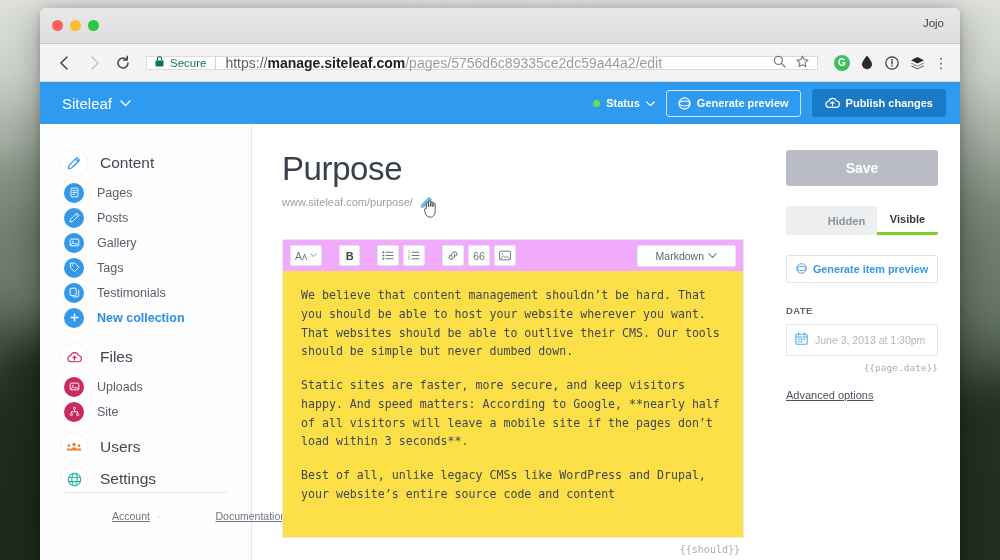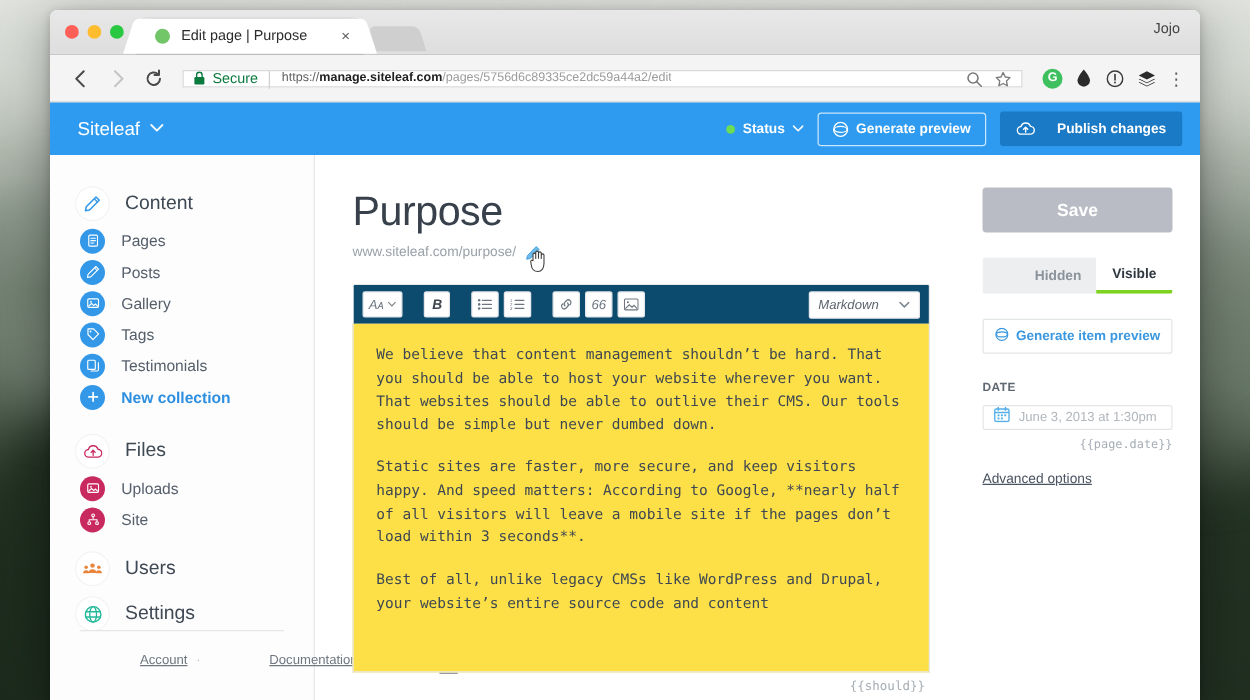--- a/index.html
+++ b/index.html
@@ -108,26 +108,26 @@
     gap: 3px;
   }
   .navbtn {
     width: 26px; height: 26px; display: flex; align-items: center; justify-content: center;
     color: #4a4a4a; font-size: 16px; cursor: pointer;
   }
   .navbtn.disabled { color: #bdbdbd; }
   .omnibox {
     flex: 1; height: 14px; margin: 0 7px;
     background: #ffffff; border: 1px solid #dadada; border-radius: 0;
-    display: flex; align-items: flex-start; padding: 0 8px; gap: 6px;
+    display: flex; align-items: center; padding: 0 8px; gap: 6px;
   }
   .lock { color: #0b7a3e; font-size: 10px; }
   .secure-word { font-size: 11.5px; color: #0b7a3e; }
   .url-sep { width:1px; height: 14px; background: #d0d0d0; margin: 0 3px; }
-  .url-text { font-size: 10px; color: #9b9b9b; white-space: nowrap; overflow: hidden; }
+  .url-text { font-size: 14px; color: #9b9b9b; white-space: nowrap; overflow: hidden; }
   .url-text b { color: #212121; font-weight: 700; }
   .url-text .proto { color: #5f5f5f; font-weight: 400; }
   .omni-icon { margin-left: auto; color: #7a7a7a; font-size: 12px; display:flex; gap:10px; align-items:center;}
   .ext-icons { display: flex; align-items: center; gap: 9px; margin-left: 6px; }
   .ext { width: 16px; height: 16px; display: flex; align-items: center; justify-content: center; }
   .ext-g { background: #3ec05f; border-radius: 50%; color: #fff; font-size: 10px; font-weight: 700; }
   .kebab { color: #5a5a5a; font-size: 14px; letter-spacing: 0; line-height: 6px; }
 
   
   .app { flex: 1; display: flex; flex-direction: column; min-height: 0; }
@@ -148,32 +148,32 @@
   .status-dot { width: 7px; height: 7px; border-radius: 50%; background: #6ddc55; }
   .btn-outline {
     border: 1px solid rgba(255,255,255,0.75); border-radius: 3px;
     color: #fff; font-size: 11px; font-weight: 700;
     padding: 6px 11px; display: flex; align-items: center; gap: 6px; cursor: pointer;
     background: transparent;
   }
   .btn-solid {
     background: rgba(10,92,160,0.52); border: 1px solid rgba(255,255,255,0.0);
     border-radius: 3px; color: #fff; font-size: 11px; font-weight: 700;
-    padding: 7px 12px; display: flex; align-items: center; gap: 18px; cursor: pointer; justify-content: center;
+    padding: 7px 12px; display: flex; align-items: center; gap: 6px; cursor: pointer; justify-content: center;
   }
   .btn-outline svg, .btn-solid svg { display:block; }
 
   .body { flex: 1; display: flex; min-height: 0; background: #ffffff; }
 
   
   .nav {
     width: 212px; flex: 0 0 212px;
     background: #fdfdfd;
     border-right: 1px solid #e8e8e8;
-    padding: 22px 0 4px 0;
+    padding: 22px 0 16px 0;
     display: flex; flex-direction: column;
   }
   .nav-group { margin-bottom: 4px; }
   .nav-item {
     display: flex; align-items: center; gap: 13px;
     padding: 0 0 0 24px; height: 25px; cursor: pointer;
   }
   .nav-item.head { height: 34px; }
   .ic {
     width: 20px; height: 20px; border-radius: 50%;
@@ -201,40 +201,39 @@
   .main { flex: 1; padding: 26px 30px 0 30px; min-width: 0; display: flex; flex-direction: column;}
   .page-title { font-size: 33px; font-weight: 400; color: #37404b; letter-spacing: -0.4px; }
   .slug-row { display: flex; align-items: center; gap: 7px; margin-top: 7px; position: relative;}
   .slug { font-size: 11px; color: #9aa1a9; }
   .slug-edit { width: 14px; height: 14px; display:flex; align-items:center; justify-content:center;}
   .cursor-hand {
     position: absolute; left: 142px; top: 5px; width: 15px; height: 18px;
   }
 
   .toolbar {
-    margin-top: 18px;
+    margin-top: 30px;
     border: 1px solid #e6e8ea; border-bottom: none;
-    background: #0c4a6e;
+    background: #f0abfc;
     height: 32px; display: flex; align-items: center; padding: 0 7px; gap: 4px;
     border-radius: 2px 2px 0 0;
-    font-style: italic;
   }
   .tb {
     height: 21px; min-width: 21px; padding: 0 4px;
     border: 1px solid #e4e6e9; border-radius: 2px; background: #fff;
     display: flex; align-items: center; justify-content: center; gap: 3px;
     color: #6d7680; font-size: 10.5px; cursor: pointer;
   }
   .tb.bold { font-weight: 700; color: #3d454e; font-size: 11px; }
   .tb-gap { width: 9px; }
   .tb-sel {
     margin-left: auto; height: 22px; min-width: 78px;
     border: 1px solid #e4e6e9; border-radius: 2px; background: #fff;
     display: flex; align-items: center; 
-    padding: 0 7px; font-size: 10.5px; color: #5c646e; cursor: pointer; gap: 16px;
+    padding: 0 18px; font-size: 10.5px; color: #5c646e; cursor: pointer; gap: 4px;
   }
 
   .editor {
     flex: 1;
     background: #fde047;
     border: 1px solid #e6e8ea; border-top: none;
     padding: 15px 18px 8px 18px;
     font-family: "DejaVu Sans Mono", monospace;
     font-size: 11.6px; line-height: 1.62;
     color: #3f4852;
@@ -271,21 +270,21 @@
     width: 100%; margin-top: 20px; height: 28px;
     border: 1px solid #e2e5e8; border-radius: 2px; background: #fff;
     color: #3b98e0; font-size: 10.8px; font-weight: 700;
     display: flex; align-items: center; justify-content: center; gap: 6px; cursor: pointer;
   }
   .field-label {
     margin-top: 22px; font-size: 9.5px; font-weight: 700; letter-spacing: .4px;
     color: #5f6871;
   }
   .date-input {
-    margin-top: 8px; height: 20px; width: 100%;
+    margin-top: 8px; height: 32px; width: 100%;
     border: 1px solid #e3e6e9; border-radius: 2px; background: #fff;
     display: flex; align-items: center; gap: 7px; padding: 0 8px; cursor: text;
   }
   .date-ph { font-size: 10.5px; color: #b1b7bd; }
   .tag-right {
     text-align: right; font-family: "DejaVu Sans Mono", monospace;
     font-size: 9.5px; color: #a6adb4; margin-top: 6px;
   }
   .adv-link {
     margin-top: 16px; font-size: 11px; color: #4a5361;
@@ -304,28 +303,20 @@
   <div class="blob b6"></div>
 </div>
 
 <div id="window">
 
   <div class="titlebar">
     <div class="traffic">
       <div class="dot red"></div>
       <div class="dot yellow"></div>
       <div class="dot green"></div>
-    </div>
-    <div class="tabs">
-      <div class="tab">
-        <span class="favicon"></span>
-        <span class="tab-title">Edit page | Purpose</span>
-        <span class="tab-close">×</span>
-      </div>
-      <div class="tab-ghost"></div>
     </div>
     <div class="user-label">Jojo</div>
   </div>
 
   <div class="urlbar">
     <div class="navbtn">
       <svg width="16" height="16" viewBox="0 0 16 16">
           <path d="M10 2 L4 8 L10 14" fill="none" stroke="#4a4a4a" stroke-width="1.6" stroke-linecap="round" stroke-linejoin="round"></path>
         </svg>
     </div>

